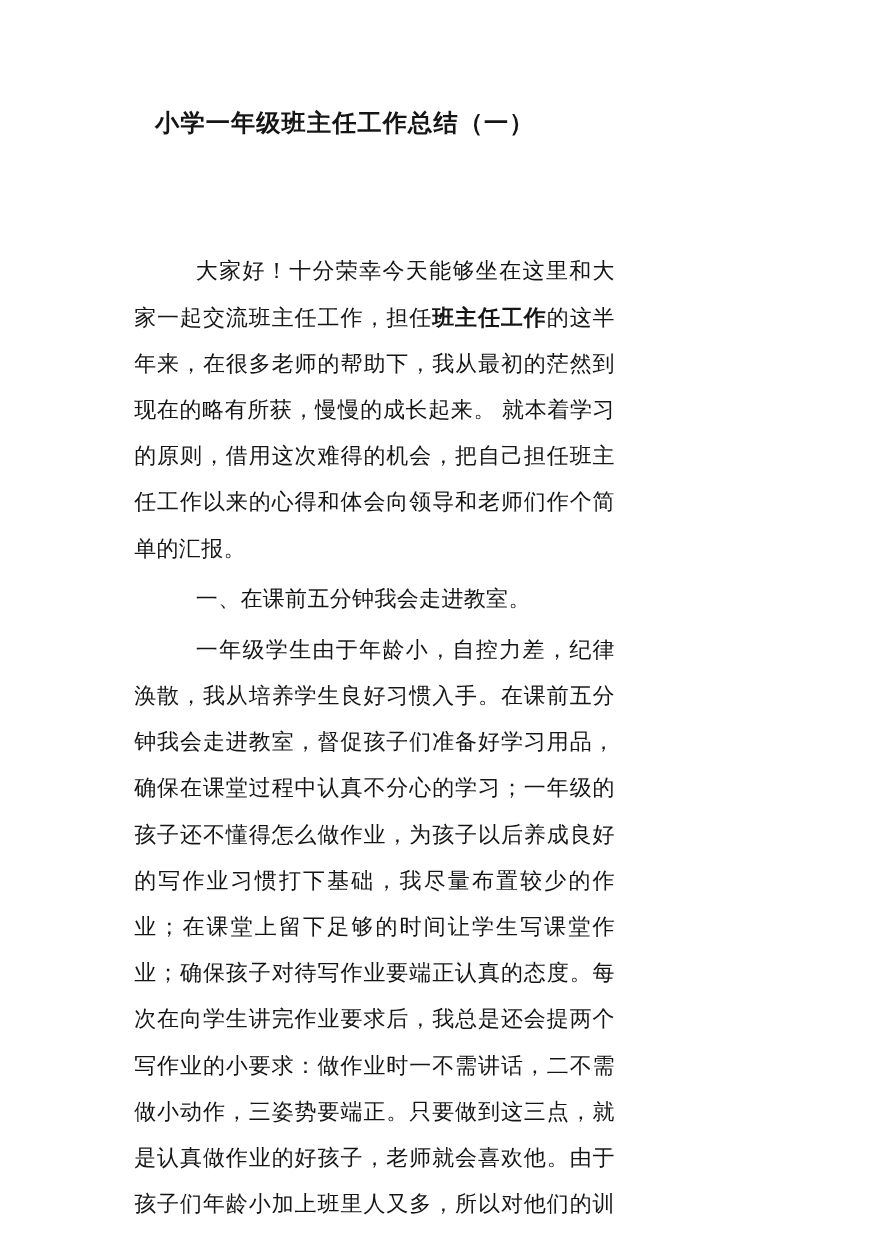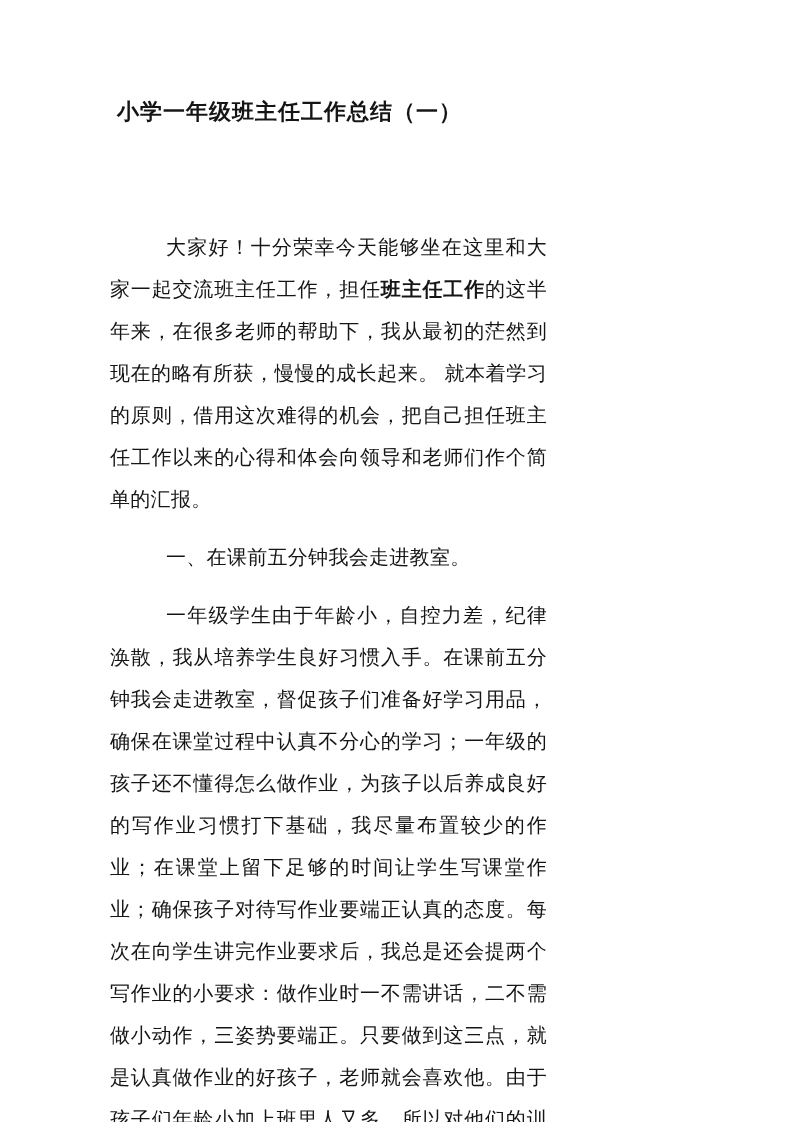--- a/index.html
+++ b/index.html
@@ -7,34 +7,34 @@
     padding: 0;
     background: #ffffff;
   }
   .page {
     position: relative;
     width: 654px;
     height: 1122px;
     background: #ffffff;
     overflow: hidden;
     box-sizing: border-box;
-    padding: 92px 91px 0 94px;
+    padding: 92px 91px 0 118px;
     font-family: "Liberation Serif", "DejaVu Serif", serif;
     color: #151515;
   }
   .doc-title {
     margin: 0 0 94px 23px;
     font-size: 22px;
     line-height: 40px;
     font-weight: 700;
     letter-spacing: 1px;
     white-space: nowrap;
   }
   .para {
-    margin: 16px;
+    margin: 4px;
     font-size: 20px;
     line-height: 42px;
     text-align: justify;
     text-indent: 56px;
     line-break: strict;
     letter-spacing: 0.3px;
   }
   .para .bold {
     font-weight: 700;
   }

